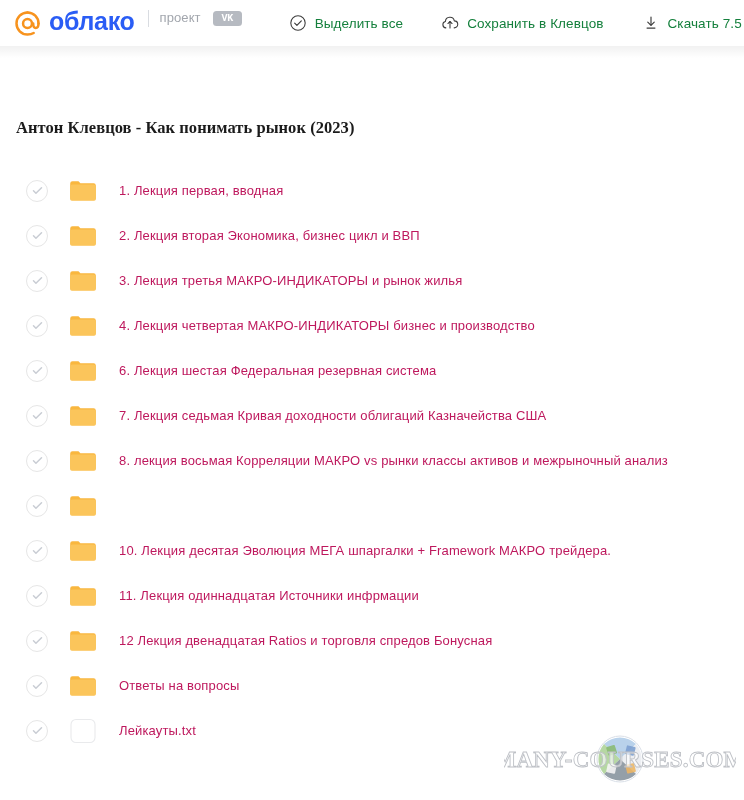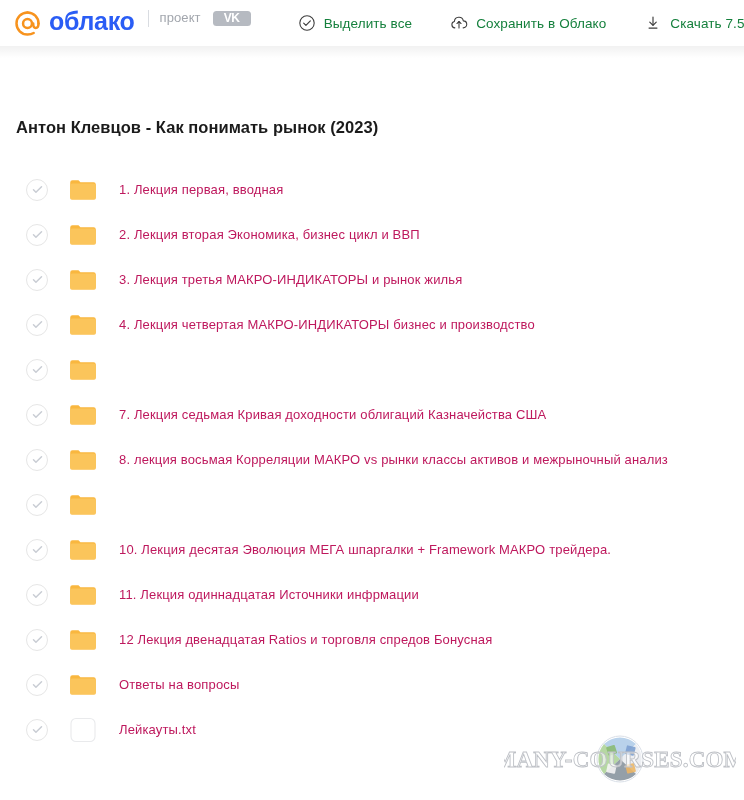--- a/index.html
+++ b/index.html
@@ -65,30 +65,31 @@
   }
   .logo-proekt {
     font-size: 13px;
     color: #a2a6ad;
     letter-spacing: 0.1px;
   }
   .vk-badge {
     display: inline-flex;
     align-items: center;
     justify-content: center;
-    width: 38px; height: 15px;
+    width: 29px; height: 15px;
     border-radius: 3.5px;
     background: #b6bac1;
     color: #ffffff;
-    font-size: 12px;
+    font-size: 10px;
     font-weight: bold;
     margin-left: 4px;
     letter-spacing: -0.4px;
     position: relative;
     top: 1px;
+    font-family: Liberation Mono, monospace;
   }
 
   
   .actions {
     display: flex;
     align-items: center;
     margin-left: 47px;
     gap: 0;
   }
   .action {
@@ -113,20 +114,21 @@
     padding: 0 16px;
   }
   .page-title {
     font-size: 16.5px;
     font-weight: bold;
     color: #1b1b1b;
     letter-spacing: 0.05px;
     margin-top: 72px;
     margin-bottom: 0;
     padding-left: 0;
+    font-family: Liberation Serif, serif;
   }
 
   .file-list {
     margin-top: 30px;
     display: flex;
     flex-direction: column;
   }
   .file-row {
     display: flex;
     align-items: center;
@@ -200,21 +202,21 @@
         </svg>
         <span class="action-label">Выделить все</span>
       </div>
 
       <div class="action">
         <svg class="action-icon" viewBox="0 0 20 20">
           <path d="M5.4 15.4A3.6 3.6 0 014.9 8.3 5 5 0 0114.8 7.6a3.9 3.9 0 01-.2 7.8" fill="none" stroke="#3d3d3d" stroke-width="1.2" stroke-linecap="round" stroke-linejoin="round"></path>
           <path d="M10 15.6V8.4" fill="none" stroke="#3d3d3d" stroke-width="1.2" stroke-linecap="round"></path>
           <path d="M7.7 10.6L10 8.3l2.3 2.3" fill="none" stroke="#3d3d3d" stroke-width="1.2" stroke-linecap="round" stroke-linejoin="round"></path>
         </svg>
-        <span class="action-label">Сохранить в Облако</span>
+        <span class="action-label">Сохранить в Клевцов</span>
       </div>
 
       <div class="action">
         <svg class="action-icon" viewBox="0 0 20 20">
           <path d="M10 3.4v8.8" fill="none" stroke="#3d3d3d" stroke-width="1.3" stroke-linecap="round"></path>
           <path d="M6.4 9.1L10 12.6l3.6-3.5" fill="none" stroke="#3d3d3d" stroke-width="1.3" stroke-linecap="round" stroke-linejoin="round"></path>
           <path d="M5.6 15.6h8.8" fill="none" stroke="#3d3d3d" stroke-width="1.3" stroke-linecap="round"></path>
         </svg>
         <span class="action-label">Скачать 7.5 ГБ</span>
       </div>
@@ -279,20 +281,21 @@
         <div class="file-row">
           <div class="check">
             <svg viewBox="0 0 12 12">
               <path d="M1.6 6.3l2.7 2.8L10.4 2.9" fill="none" stroke="#c9cdd4" stroke-width="1.6" stroke-linecap="round" stroke-linejoin="round"></path>
             </svg>
           </div>
           <svg class="ficon" viewBox="0 0 30 30">
       <path d="M2.2 7.4a2.2 2.2 0 012.2-2.2h6.1l1.9 2.1h13.2a2.2 2.2 0 012.2 2.2v12.9a2.2 2.2 0 01-2.2 2.2H4.4a2.2 2.2 0 01-2.2-2.2z" fill="#F9B73F"></path>
       <path d="M2.2 10.6a2.2 2.2 0 012.2-2.2h21.2a2.2 2.2 0 012.2 2.2v11.8a2.2 2.2 0 01-2.2 2.2H4.4a2.2 2.2 0 01-2.2-2.2z" fill="#FBC55B"></path>
     </svg>
+          <span class="fname">6. Лекция шестая Федеральная резервная система</span>
         </div>
         <div class="file-row">
           <div class="check">
             <svg viewBox="0 0 12 12">
               <path d="M1.6 6.3l2.7 2.8L10.4 2.9" fill="none" stroke="#c9cdd4" stroke-width="1.6" stroke-linecap="round" stroke-linejoin="round"></path>
             </svg>
           </div>
           <svg class="ficon" viewBox="0 0 30 30">
       <path d="M2.2 7.4a2.2 2.2 0 012.2-2.2h6.1l1.9 2.1h13.2a2.2 2.2 0 012.2 2.2v12.9a2.2 2.2 0 01-2.2 2.2H4.4a2.2 2.2 0 01-2.2-2.2z" fill="#F9B73F"></path>
       <path d="M2.2 10.6a2.2 2.2 0 012.2-2.2h21.2a2.2 2.2 0 012.2 2.2v11.8a2.2 2.2 0 01-2.2 2.2H4.4a2.2 2.2 0 01-2.2-2.2z" fill="#FBC55B"></path>

